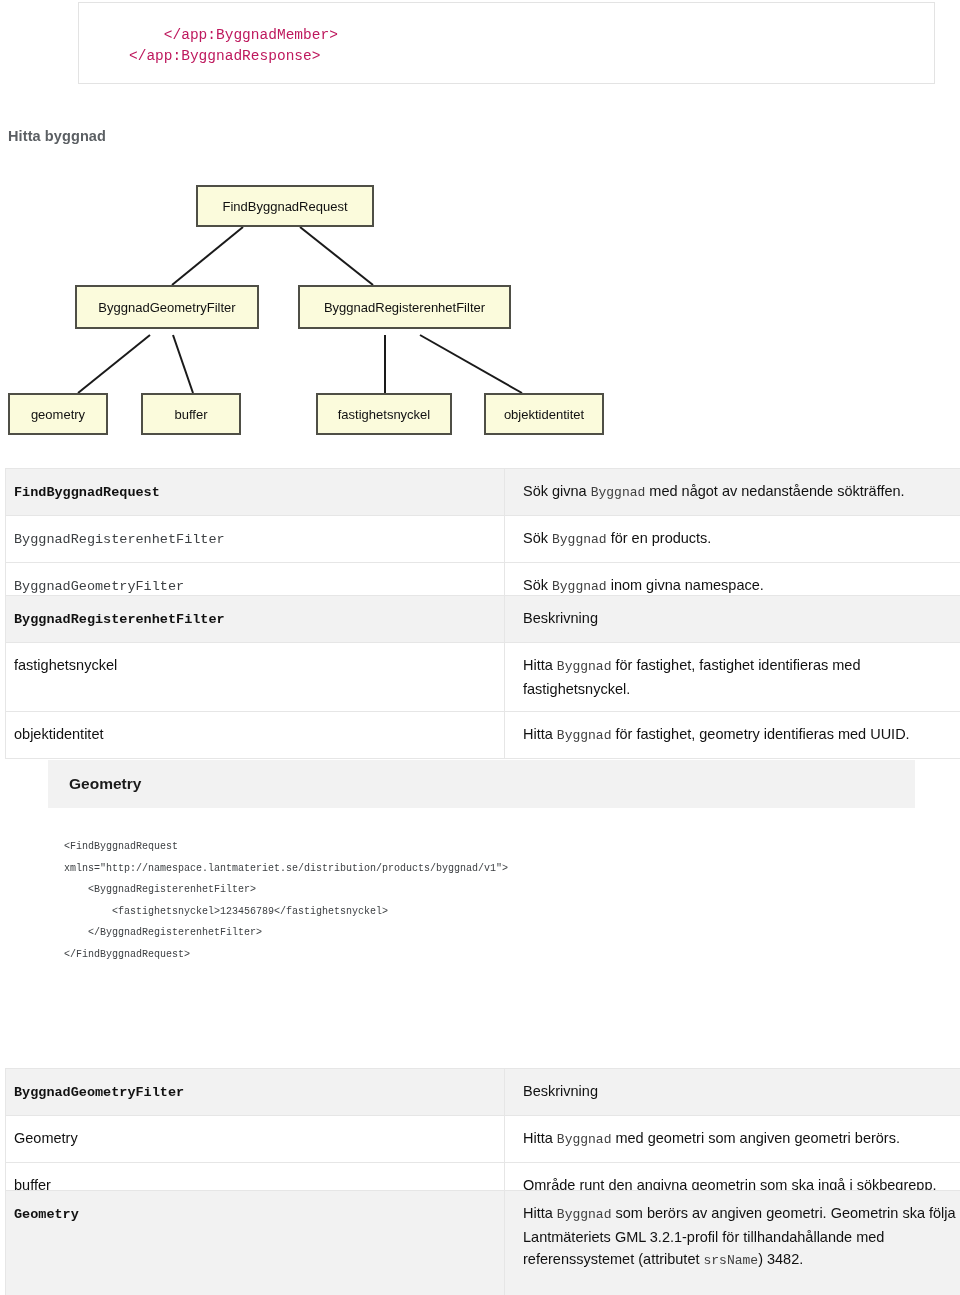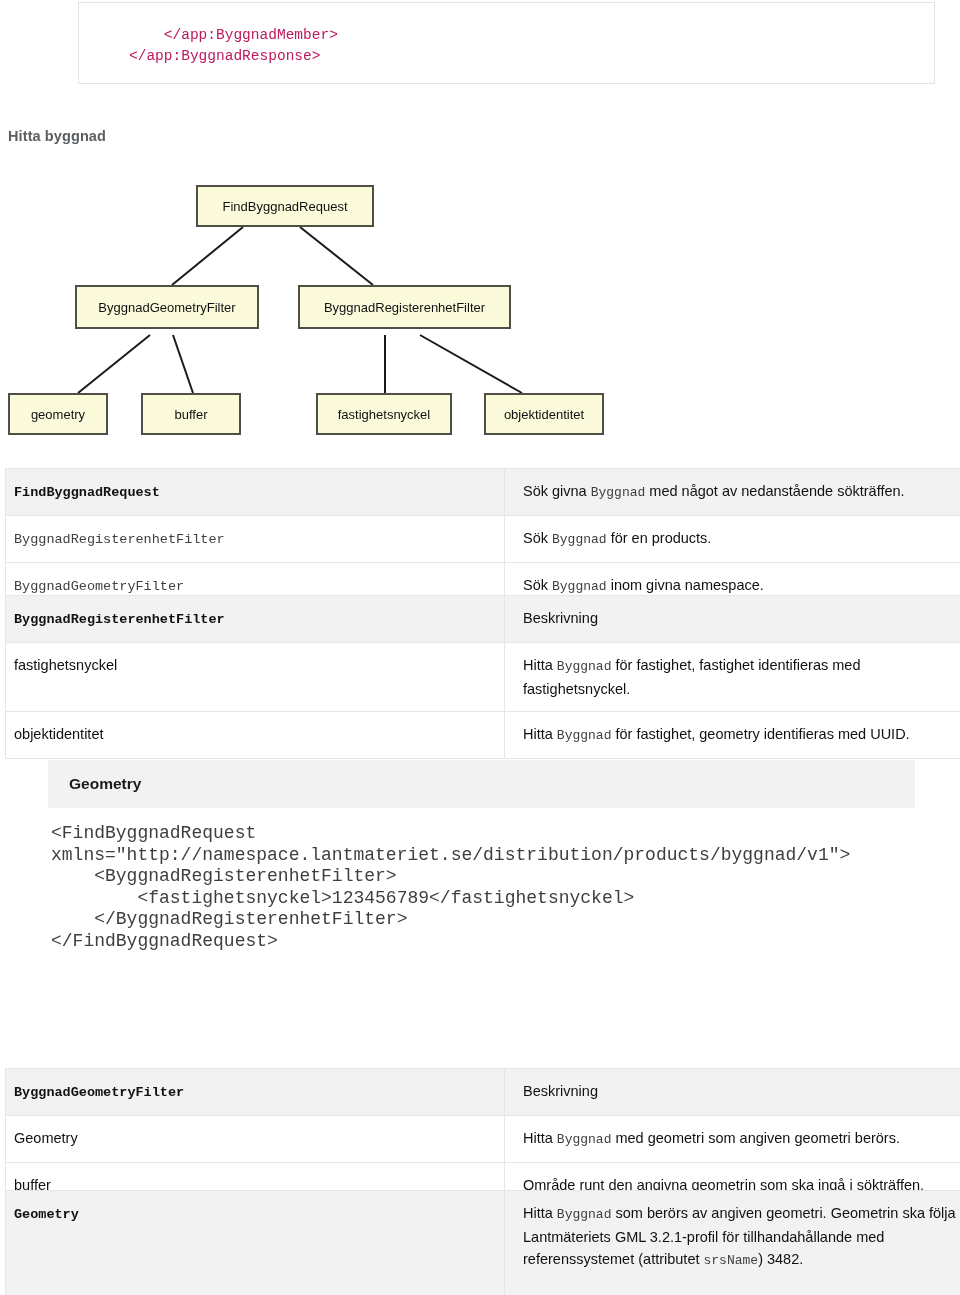--- a/index.html
+++ b/index.html
@@ -122,24 +122,24 @@
     height: 48px;
     display: flex;
     align-items: center;
     padding-left: 21px;
     box-sizing: border-box;
     font-size: 15.5px;
     font-weight: bold;
     color: #1b1b1b;
   }
   .exempel-code {
-    margin: 3px;
+    margin: 16px;
     padding: 12px 0 0 0;
     font-family: "Liberation Mono", monospace;
-    font-size: 18px;
+    font-size: 10px;
     line-height: 21.5px;
     color: #3d4043;
     white-space: pre;
   }
 </style>
 </head>
 <body>
 
 <div class="top-code-box">
   <pre>    &lt;/app:ByggnadMember&gt;
@@ -279,21 +279,21 @@
       </td>
       <td class="c2">
         <span class="plain-txt">Hitta </span><span class="mono-inline">Byggnad</span><span class="plain-txt"> med geometri som angiven geometri berörs.</span>
       </td>
     </tr>
     <tr class="plain">
       <td class="c1">
         <span class="plain-txt">buffer</span>
       </td>
       <td class="c2">
-        <span class="plain-txt">Område runt den angivna geometrin som ska ingå i sökträffen.</span>
+        <span class="plain-txt">Område runt den angivna geometrin som ska ingå i sökbegrepp.</span>
       </td>
     </tr>
   </tbody>
 </table>
 
 <table class="tbl" style="top:1190px;">
   <tbody>
     <tr class="shaded">
       <td class="c1" style="height:84px;">
         <span class="mono-b">Geometry</span>

